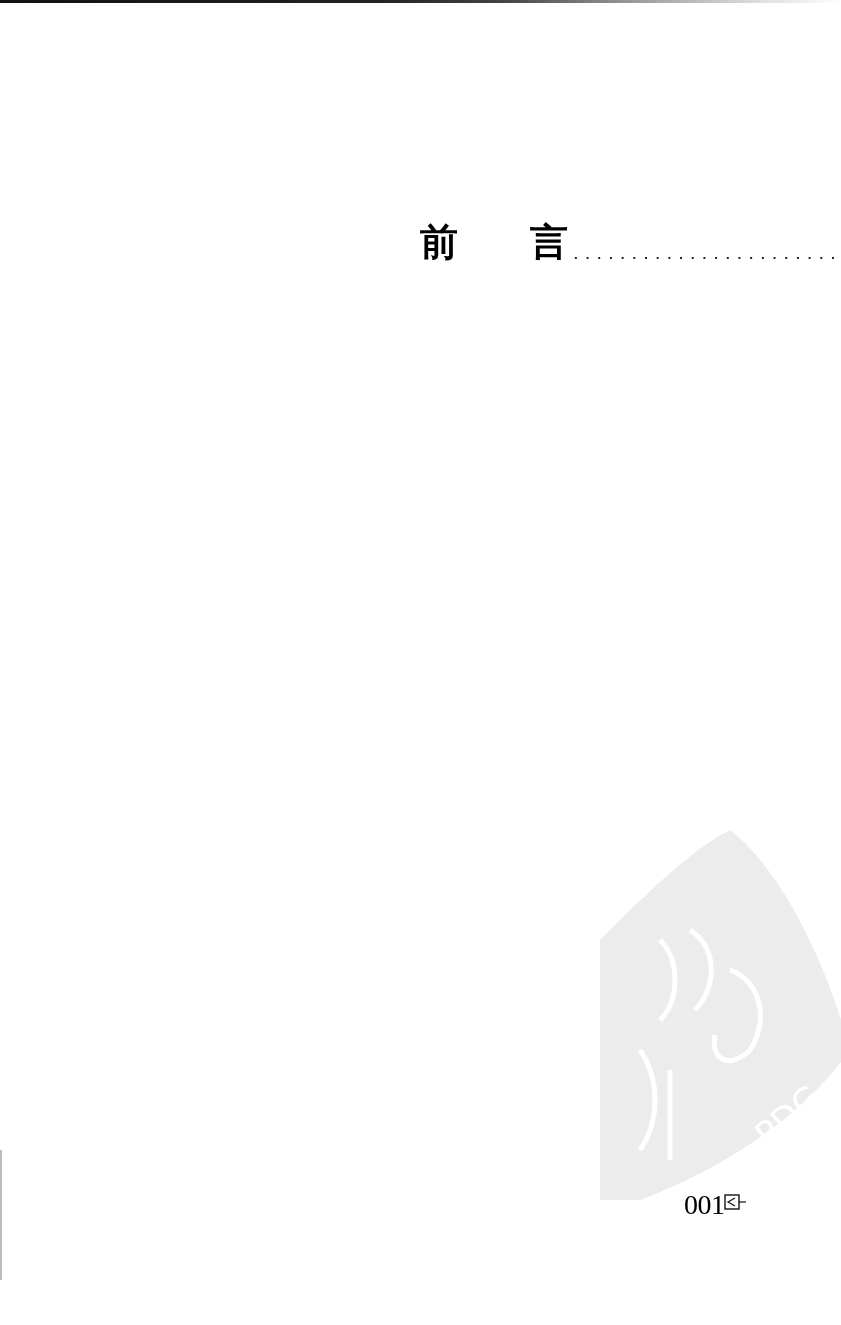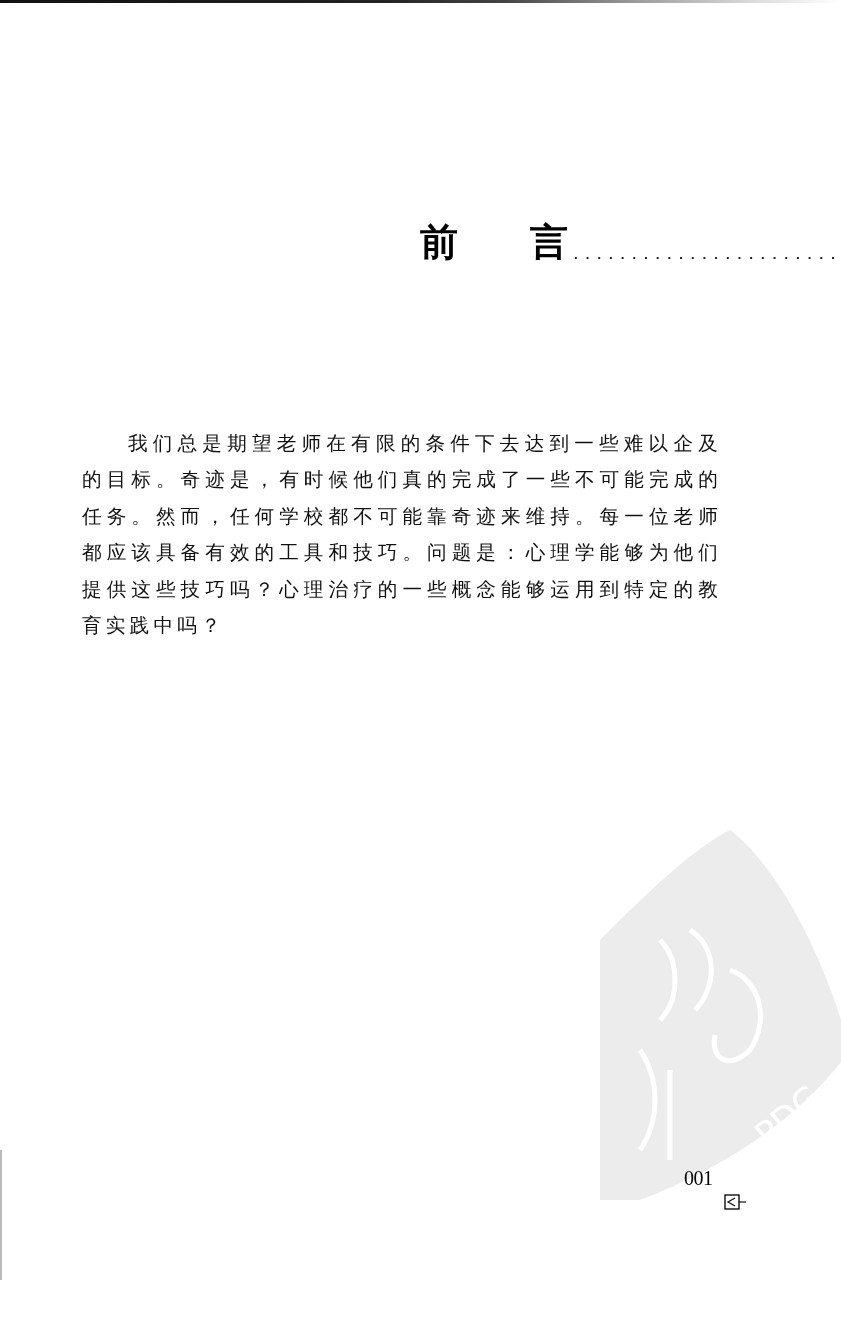--- a/index.html
+++ b/index.html
@@ -69,23 +69,23 @@
       text-indent: 46px;
     }
     .watermark {
       position: absolute;
       left: 600px; top: 820px;
       width: 260px; height: 380px;
       pointer-events: none;
     }
     .page-number {
       position: absolute;
-      left: 684px; top: 1167px;
+      left: 684px; top: 1194px;
       font-family: "Liberation Serif", "DejaVu Serif", serif;
-      font-size: 20px;
+      font-size: 28px;
       line-height: 22px;
       color: #000;
       letter-spacing: -0.5px;
     }
     .page-icon {
       position: absolute;
       left: 724px; top: 1194px;
       width: 22px; height: 16px;
     }
   </style>
@@ -102,21 +102,20 @@
 </div>
 
 <svg class="watermark" viewBox="0 0 260 380">
   <path d="M130 10 C 170 40, 220 120, 250 230 C 200 300, 120 350, 40 380 L 0 380 L 0 120 C 40 80, 90 30, 130 10 Z" fill="#ececec"></path>
   <path d="M60 120 C 80 140, 80 180, 60 200 M 90 110 C 120 130, 115 170, 95 190 M 130 150 C 160 160, 170 200, 150 230 C 130 250, 110 240, 115 215" stroke="#ffffff" stroke-width="5" fill="none"></path>
   <path d="M40 230 C 60 260, 60 300, 40 330 M 70 250 L 70 340" stroke="#ffffff" stroke-width="5" fill="none"></path>
   <text x="150" y="320" transform="rotate(-40 170 300)" font-family="DejaVu Sans, sans-serif" font-size="34" fill="#ffffff">PDG</text>
 </svg>
 
 <div class="body-text">
-  <p class="para">我们总是期望老师在有限的条件下去达到一些难以企及的目标。奇迹是，有时候他们真的完成了一些不可能完成的任务。然而，任何学校都不可能靠奇迹来维持。每一位老师都应该具备有效的工具和技巧。问题是：心理学能够为他们提供这些技巧吗？心理治疗的一些概念能够运用到特定的教育实践中吗？</p>
 </div>
 
 <div class="page-number">001</div>
 <svg class="page-icon" viewBox="0 0 22 16">
   <rect x="1" y="1" width="14" height="14" fill="none" stroke="#111" stroke-width="1.4"></rect>
   <path d="M11 4 L4 8 L11 12" fill="none" stroke="#111" stroke-width="1.2"></path>
   <line x1="15" y1="8" x2="22" y2="8" stroke="#111" stroke-width="1.2"></line>
 </svg>
 
 </body></html>

